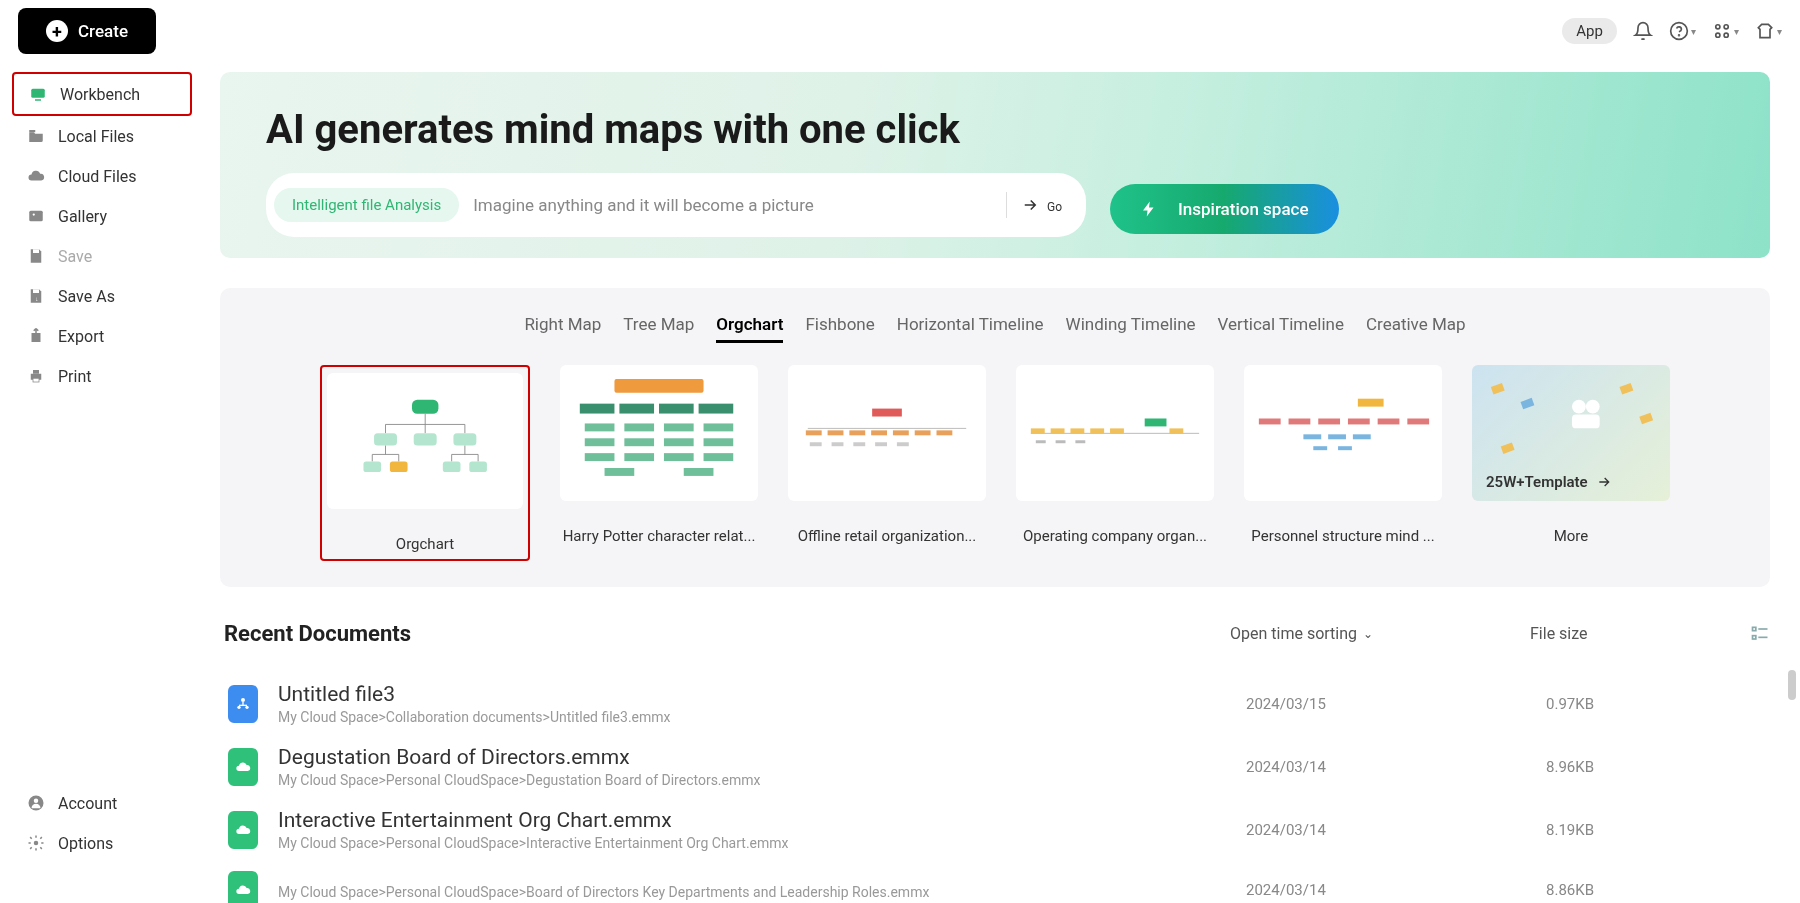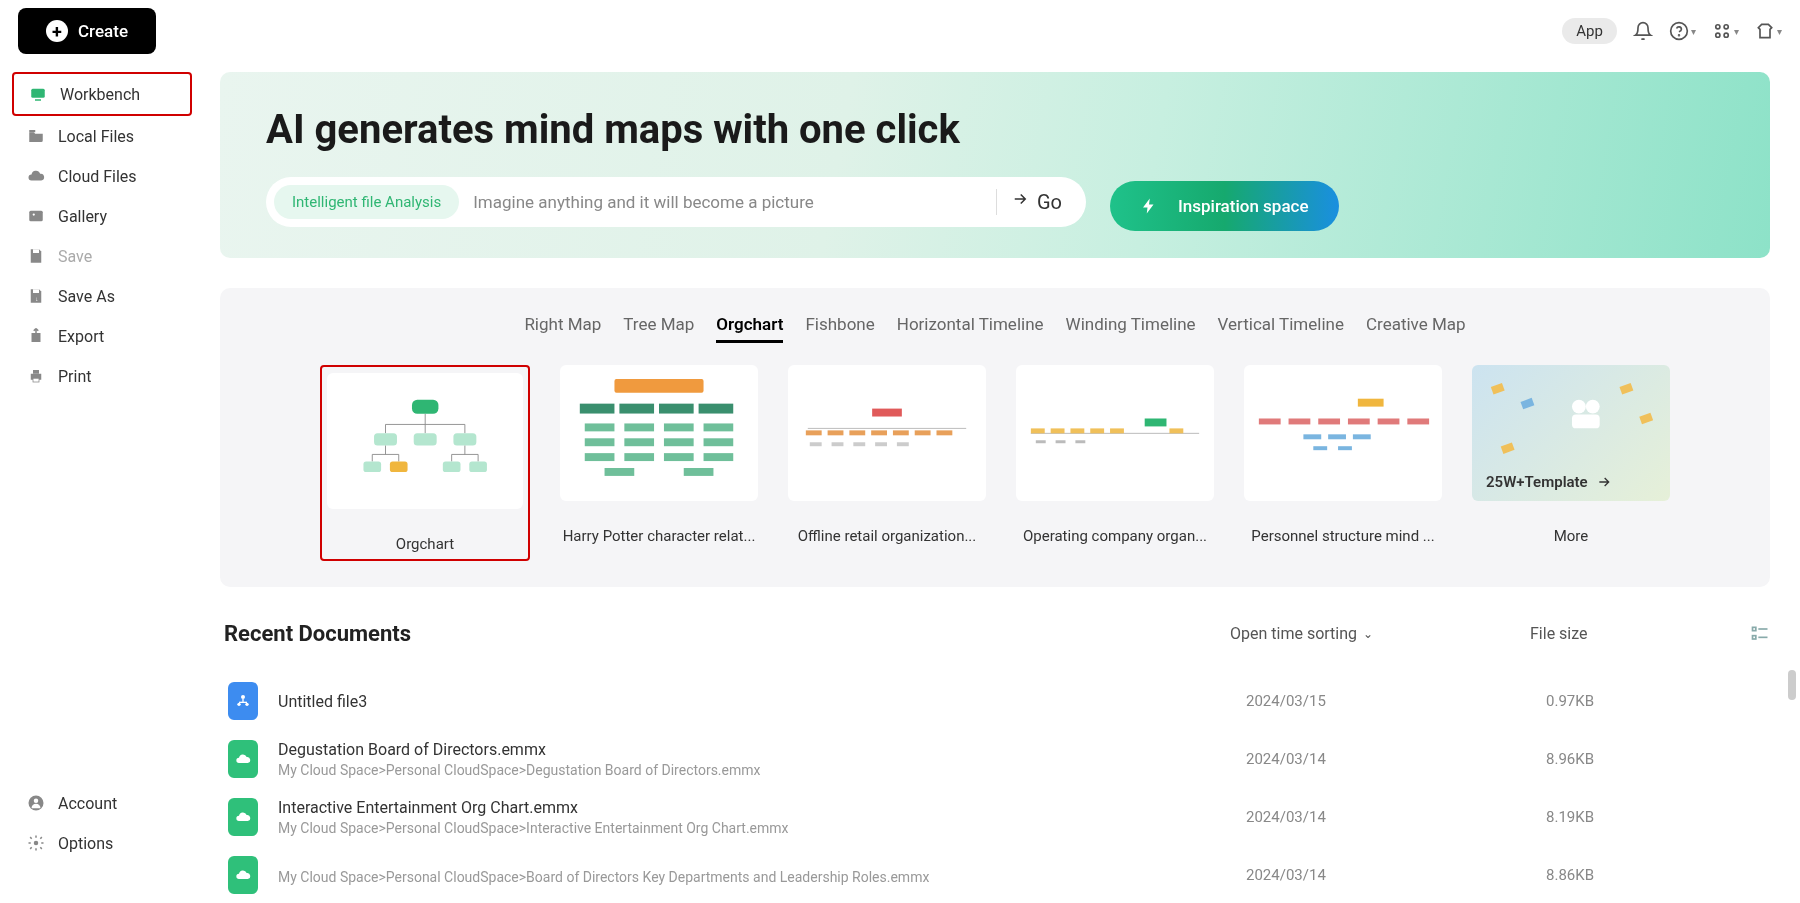--- a/index.html
+++ b/index.html
@@ -24,26 +24,26 @@
 .sidebar-item.disabled { color: #aaa; }
 .sidebar-bottom { position: absolute; bottom: 40px; left: 12px; width: 180px; }
 
 
 .main { position: absolute; top: 72px; left: 220px; right: 30px; }
 
 
 .hero { background: linear-gradient(100deg, #e9f5ef 0%, #dff2e8 40%, #c7efe0 60%, #8de2c8 100%); border-radius: 10px; padding: 34px 46px 34px 46px; height: 186px; }
 .hero h1 { font-size: 40px; font-weight: 700; color: #1a1a1a; margin-bottom: 20px; }
 .hero-row { display: flex; align-items: center; gap: 24px; }
-.hero-input-wrap { background: #fff; border-radius: 28px; display: flex; align-items: center; flex: 0 0 820px; height: 50px; padding: 0 8px; }
+.hero-input-wrap { background: #fff; border-radius: 28px; display: flex; align-items: center; flex: 0 0 820px; height: 64px; padding: 0 8px; }
 .analysis-pill { background: #e6f7ef; color: #2fb673; border-radius: 20px; padding: 8px 18px; font-size: 15px; margin-right: 14px; white-space: nowrap; }
 .hero-input { flex: 1; border: none; outline: none; font-size: 17px; color: #333; background: transparent; }
 .hero-input::placeholder { color: #888; }
 .go-sep { width: 1px; height: 26px; background: #ddd; margin: 0 14px; }
-.go-btn { display: flex; align-items: flex-start; gap: 8px; color: #333; font-size: 20px; padding-right: 16px; cursor: pointer; }
+.go-btn { display: flex; align-items: flex-end; gap: 8px; color: #333; font-size: 12px; padding-right: 16px; cursor: pointer; }
 .inspiration-btn { background: linear-gradient(90deg, #1fc28a 0%, #16a96e 50%, #1a8fe0 100%); color: #fff; border: none; border-radius: 26px; height: 50px; padding: 0 30px; font-size: 17px; font-weight: 500; display: flex; align-items: center; gap: 20px; cursor: pointer; margin-top: 8px; }
 
 
 .template-strip { background: #f5f5f7; border-radius: 10px; padding: 26px 30px 26px 30px; margin-top: 30px; }
 .template-tabs { display: flex; justify-content: center; gap: 22px; font-size: 17px; color: #666; margin-bottom: 22px; }
 .template-tab { cursor: pointer; padding-bottom: 6px; }
 .template-tab.active { color: #000; font-weight: 600; border-bottom: 3px solid #000; }
 .template-cards { display: flex; gap: 30px; justify-content: center; }
 .template-card { width: 198px; display: flex; flex-direction: column; align-items: center; cursor: pointer; gap: 12px; }
 .template-card.hl { border: 2px solid #d00000; border-radius: 4px; padding: 6px; width: 210px; }
@@ -59,21 +59,21 @@
 .recent-title { font-size: 22px; font-weight: 700; color: #222; flex: 0 0 auto; }
 .col-sort { margin-left: auto; color: #555; font-size: 16px; display: flex; align-items: center; gap: 6px; width: 300px; }
 .col-size { color: #555; font-size: 16px; width: 220px; }
 .view-toggle { color: #8aa; font-size: 18px; cursor: pointer; }
 .doc-list { margin-top: 26px; }
 .doc-row { display: flex; align-items: center; padding: 10px 4px; }
 .doc-icon { width: 30px; height: 38px; border-radius: 6px; display: flex; align-items: center; justify-content: center; margin-right: 20px; font-size: 16px; color: #fff; }
 .doc-icon.blue { background: #3d8cf0; }
 .doc-icon.green { background: #2fc07a; }
 .doc-info { flex: 1; min-width: 0; }
-.doc-name { font-size: 16px; color: #333; }
+.doc-name { font-size: 21px; color: #333; }
 .doc-path { font-size: 14px; color: #999; margin-top: 3px; }
 .doc-date { width: 300px; color: #888; font-size: 15px; }
 .doc-size { width: 220px; color: #888; font-size: 15px; }
 
 
 .scroll-nub { position: absolute; right: 4px; top: 670px; width: 8px; height: 30px; background: #ccc; border-radius: 4px; }
 
 
 .mini-org svg { width: 90%; height: 90%; }
 
@@ -428,20 +428,21 @@
               <circle cx="12" cy="6" r="3"></circle>
               <line x1="12" y1="9" x2="12" y2="13" stroke="#fff" stroke-width="2"></line>
               <circle cx="6" cy="17" r="2.5"></circle>
               <circle cx="18" cy="17" r="2.5"></circle>
               <line x1="6" y1="14" x2="18" y2="14" stroke="#fff" stroke-width="2"></line>
               <line x1="12" y1="13" x2="12" y2="14" stroke="#fff" stroke-width="2"></line>
             </svg>
           </div>
         <div class="doc-info">
           <div class="doc-name">Untitled file3</div>
+          <div class="doc-path">My Cloud Space&gt;Collaboration documents&gt;Untitled file3.emmx</div>
         </div>
         <div class="doc-date">2024/03/15</div>
         <div class="doc-size">0.97KB</div>
       </div>
       <div class="doc-row">
         <div class="doc-icon green">
             <svg viewBox="0 0 24 24" width="16" height="16" fill="#fff">
               <path d="M19 18H6a4 4 0 010-8 6 6 0 0111.5-1A4 4 0 0119 18z"></path>
             </svg>
           </div>

